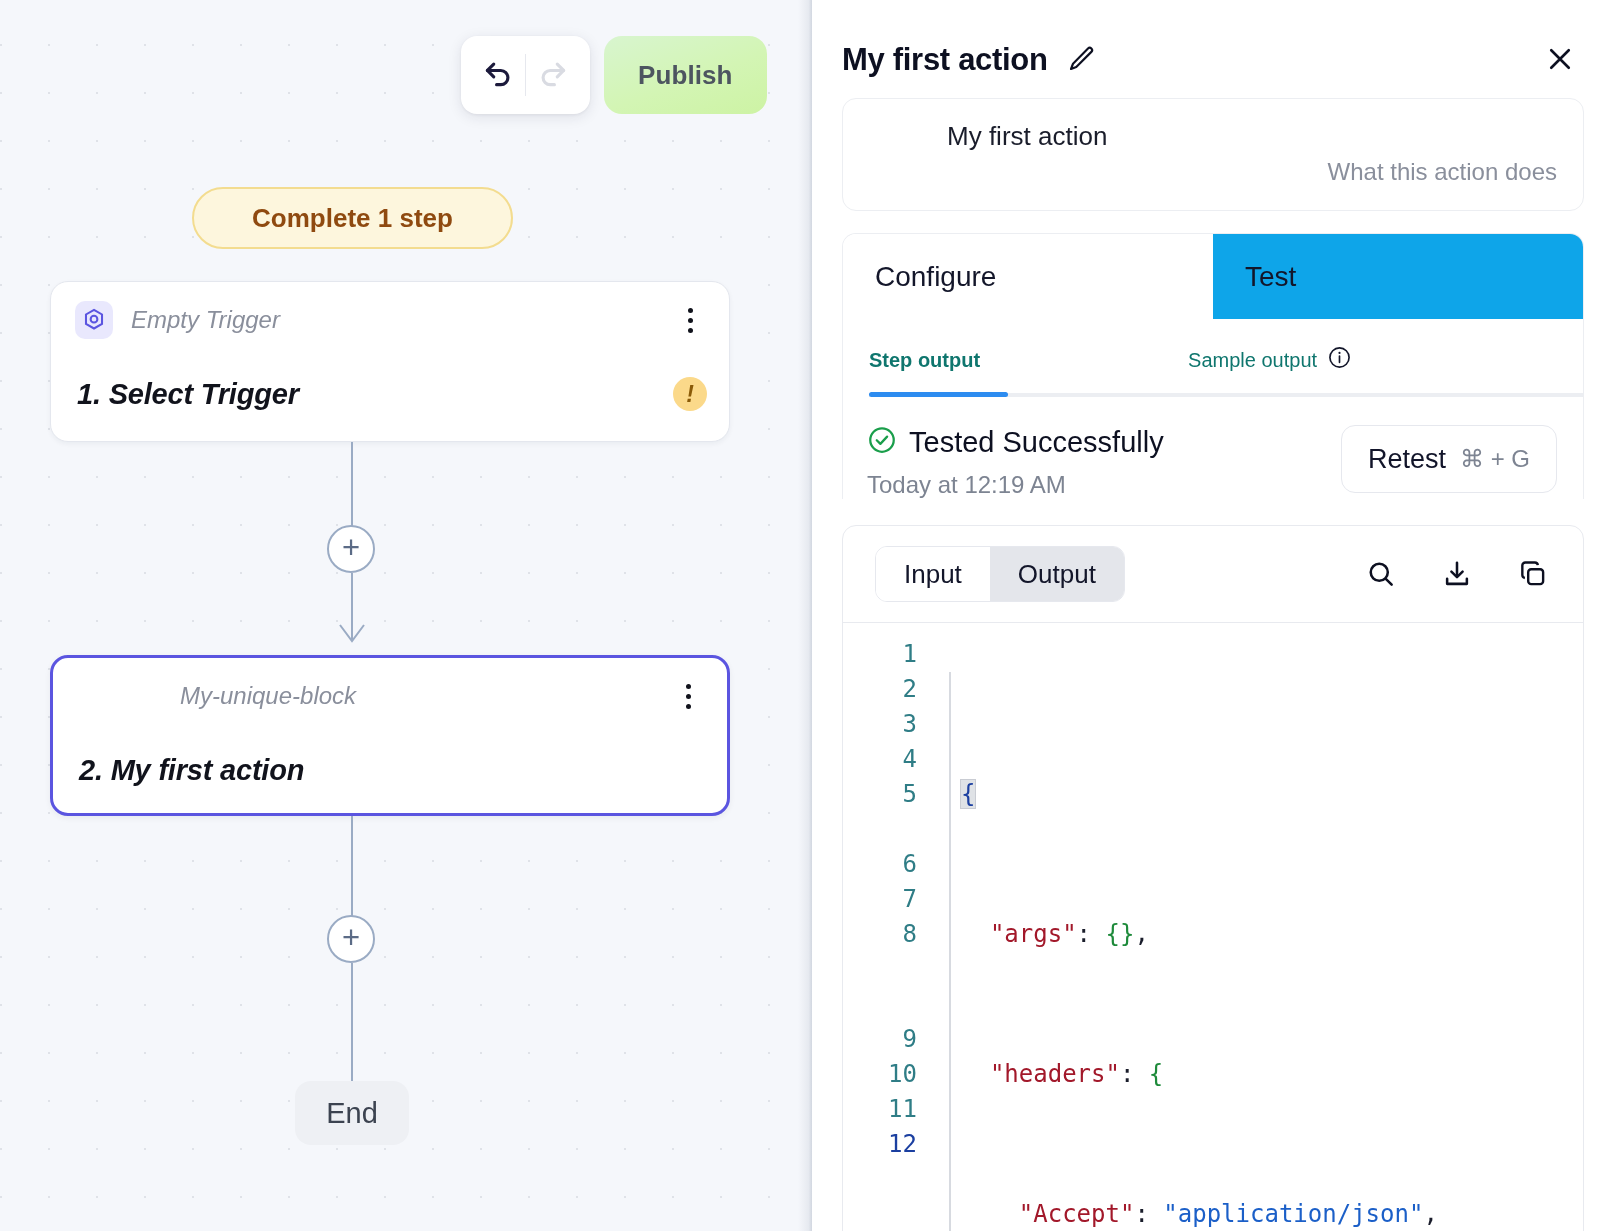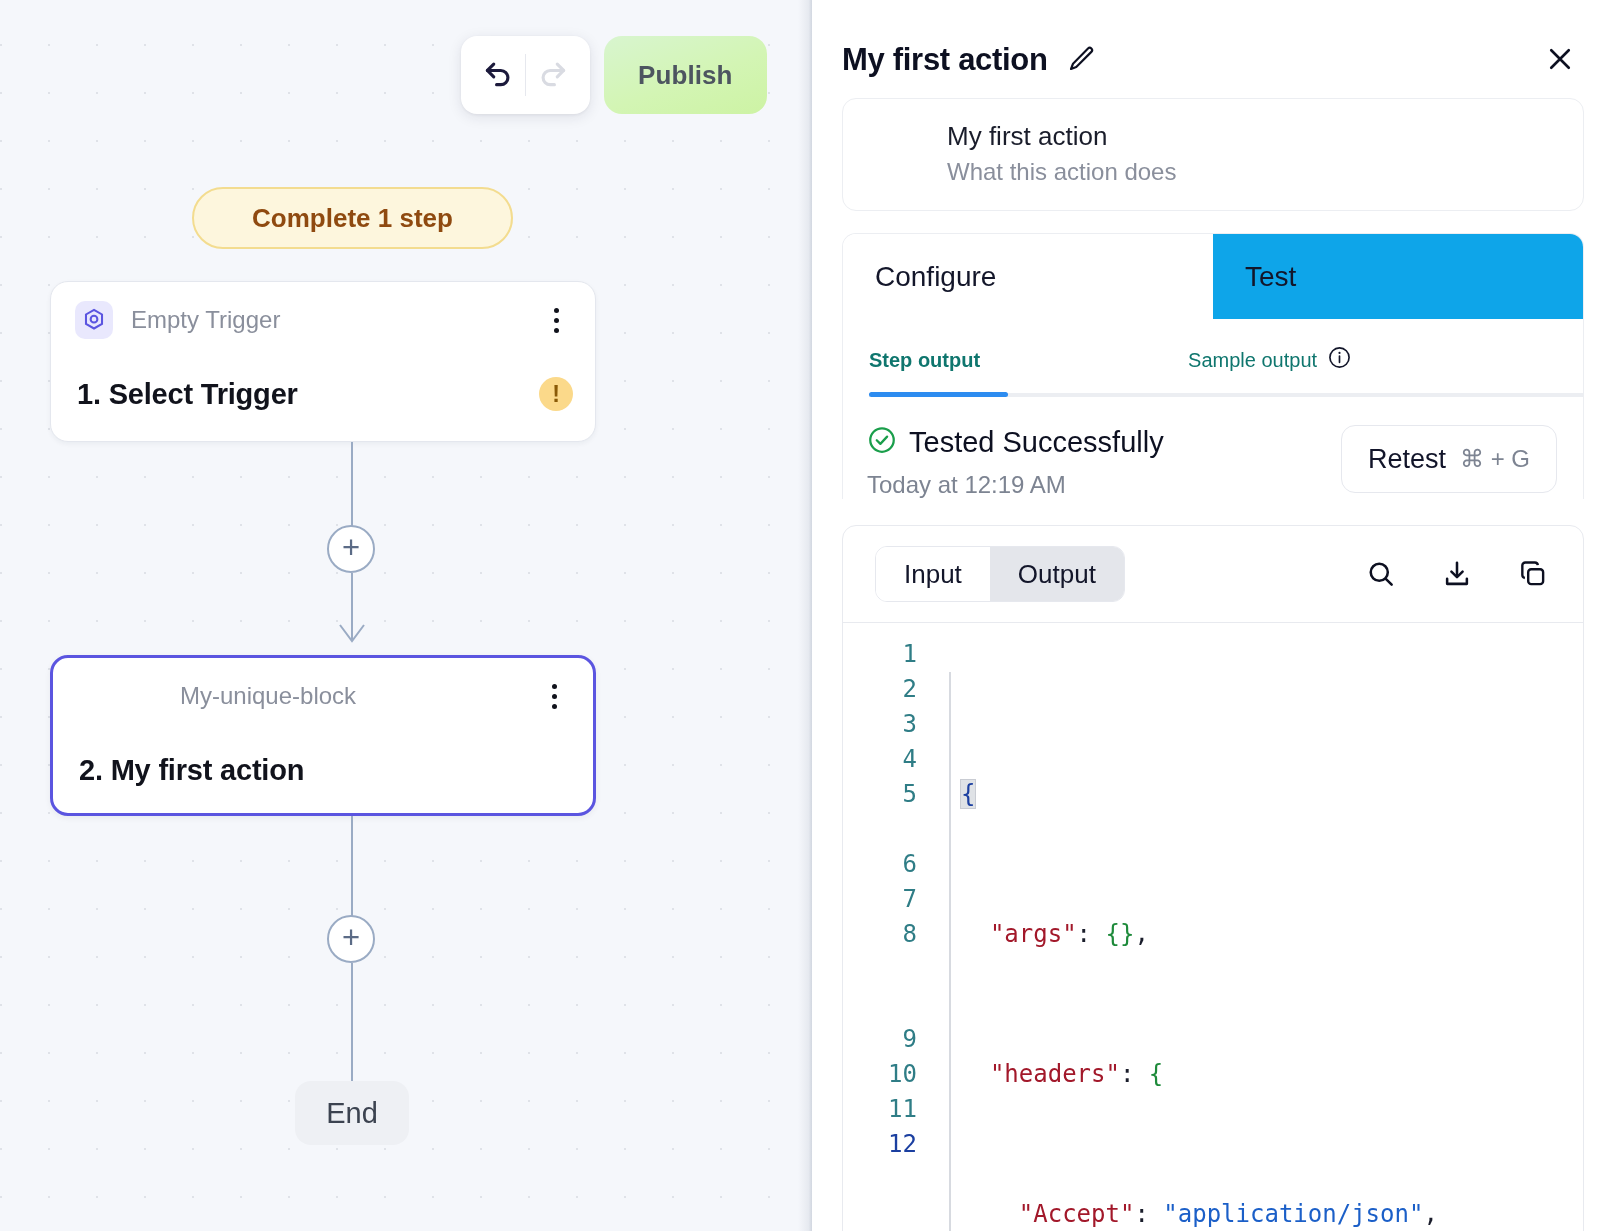--- a/index.html
+++ b/index.html
@@ -94,24 +94,25 @@
     color: #8f4a10;
     font-size: 26px;
     font-weight: 600;
     cursor: pointer;
   }
 
   
   .node {
     position: absolute;
     left: 50px;
-    width: 546px;
+    width: 680px;
     background: #ffffff;
     border-radius: 18px;
     cursor: pointer;
+    font-style: italic;
   }
   .node.trigger {
     top: 281px;
     height: 161px;
     border: 1.5px solid #e4e7ee;
     box-shadow: 0 2px 5px rgba(24,32,54,0.05);
   }
   .node.action {
     top: 655px;
     height: 161px;
@@ -246,21 +247,21 @@
   }
 
   .meta-card {
     margin: 12px 26px 0 30px;
     border: 1.5px solid #eceef2;
     border-radius: 14px;
     padding: 22px 26px 24px 104px;
     background: #fff;
   }
   .meta-name { font-size: 26px; color: #1a1d2b; margin-bottom: 6px; }
-  .meta-desc { font-size: 24px; color: #8a8f9c; }
+  .meta-desc { font-size: 24px; color: #8a8f9c; text-align: right; }
 
   
   .tabs-wrap {
     margin: 22px 26px 0 30px;
     border: 1.5px solid #eceef2;
     border-radius: 14px 14px 0 0;
     overflow: hidden;
     border-bottom: none;
     height: 86px;
     display: flex;

